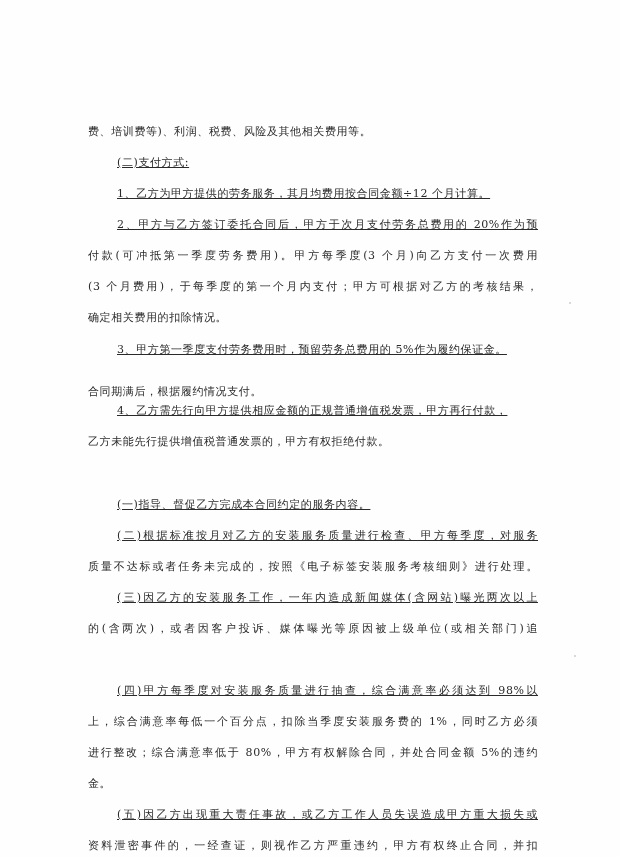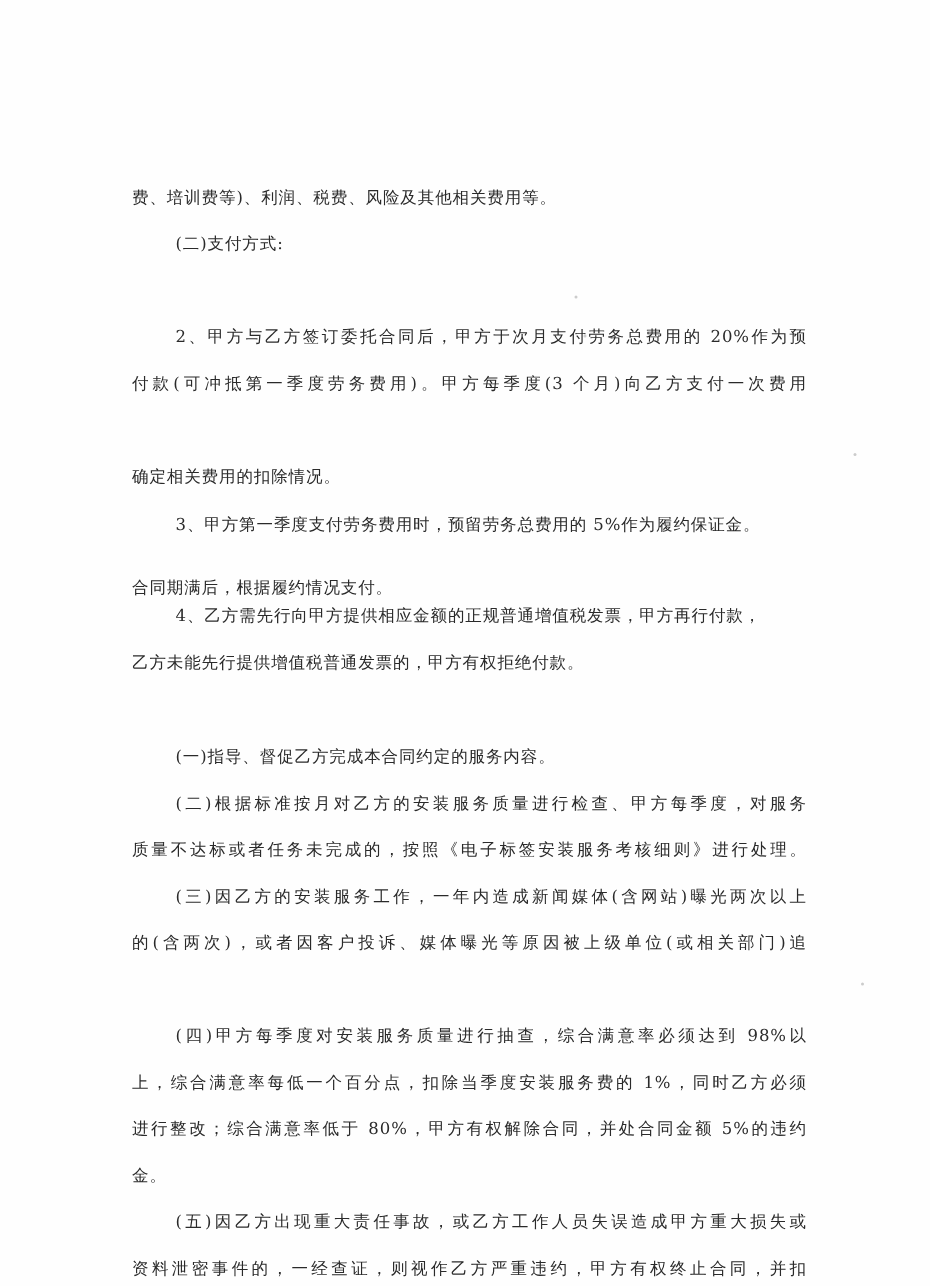--- a/index.html
+++ b/index.html
@@ -5,32 +5,34 @@
   html, body { margin:0; padding:0; }
   body {
     width:620px; height:857px; background:#fdfdfd; position:relative; overflow:hidden;
     font-family:"DejaVu Serif","Liberation Serif",serif; color:#2a2a2a;
   }
   .page { position:absolute; left:0; top:0; width:620px; height:857px; background:#fefefe; }
   .line {
     position:absolute; left:88px; width:450px; font-size:11px; line-height:18px;
     white-space:nowrap; letter-spacing:0.6px;margin-top:44px;
   }
-  .line.indent { left:117px; width:421px; }
+  .line.indent { left:117px; width:421px;text-decoration:underline; }
   .line.justify { text-align:justify; text-align-last:justify; white-space:normal; }
   .speck { position:absolute; width:2px; height:2px; background:#ccc; border-radius:1px; }
 </style>
 </head>
 <body>
 
 <div class="page">
   <div class="line" style="top:79px">费、培训费等)、利润、税费、风险及其他相关费用等。</div>
   <div class="line indent" style="top:110px">(二)支付方式:</div>
+  <div class="line indent" style="top:141px">1、乙方为甲方提供的劳务服务，其月均费用按合同金额÷12 个月计算。</div>
   <div class="line indent justify" style="top:172px">2、甲方与乙方签订委托合同后，甲方于次月支付劳务总费用的 20%作为预</div>
   <div class="line justify" style="top:203px">付款(可冲抵第一季度劳务费用)。甲方每季度(3 个月)向乙方支付一次费用</div>
+  <div class="line justify" style="top:234px">(3 个月费用)，于每季度的第一个月内支付；甲方可根据对乙方的考核结果，</div>
   <div class="line" style="top:265px">确定相关费用的扣除情况。</div>
   <div class="line indent" style="top:297px">3、甲方第一季度支付劳务费用时，预留劳务总费用的 5%作为履约保证金。</div>
   <div class="line" style="top:339px">合同期满后，根据履约情况支付。</div>
   <div class="line indent" style="top:358px">4、乙方需先行向甲方提供相应金额的正规普通增值税发票，甲方再行付款，</div>
   <div class="line" style="top:389px">乙方未能先行提供增值税普通发票的，甲方有权拒绝付款。</div>
   <div class="line indent" style="top:452px">(一)指导、督促乙方完成本合同约定的服务内容。</div>
   <div class="line indent justify" style="top:483px">(二)根据标准按月对乙方的安装服务质量进行检查、甲方每季度，对服务</div>
   <div class="line justify" style="top:514px">质量不达标或者任务未完成的，按照《电子标签安装服务考核细则》进行处理。</div>
   <div class="line indent justify" style="top:545px">(三)因乙方的安装服务工作，一年内造成新闻媒体(含网站)曝光两次以上</div>
   <div class="line justify" style="top:576px">的(含两次)，或者因客户投诉、媒体曝光等原因被上级单位(或相关部门)追</div>

